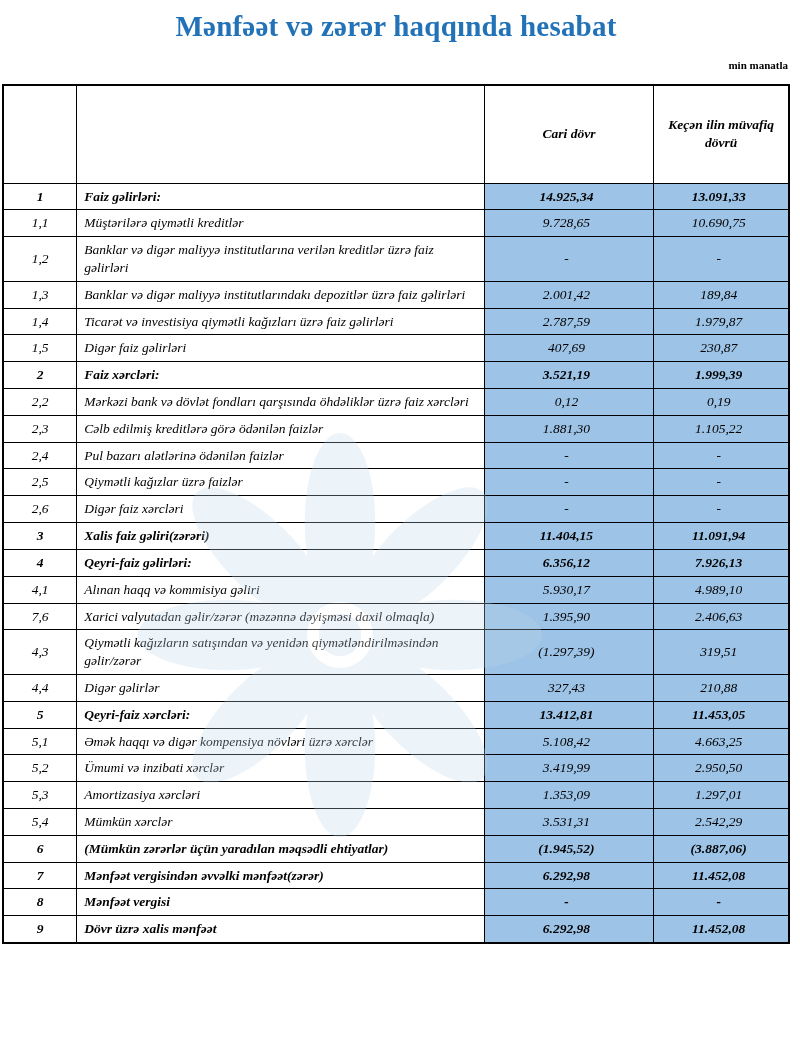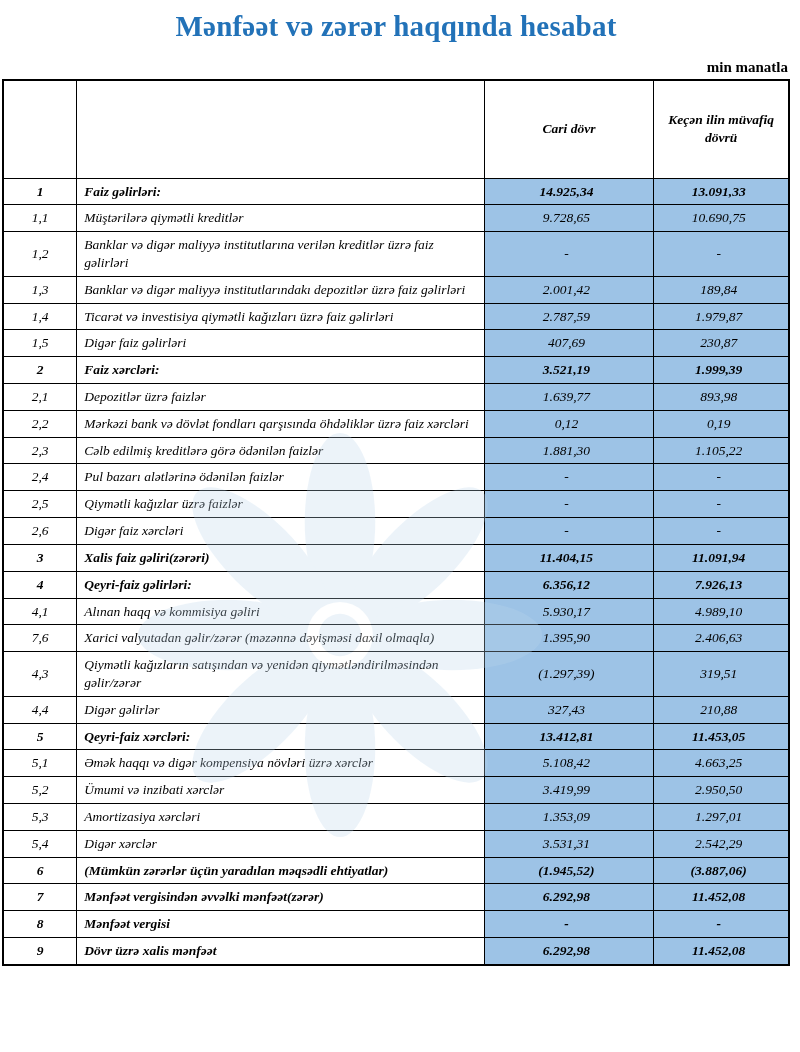--- a/index.html
+++ b/index.html
@@ -27,22 +27,22 @@
     text-align:center;
     color:var(--title-blue);
     font-size:29px;
     font-weight:bold;
     margin:6px 0 16px 0;
     letter-spacing:0.2px;
   }
   .unit-label{
     text-align:right;
     font-weight:bold;
-    font-size:15px;
-    margin:0 2px 3px 0;
+    font-size:11px;
+    margin:0 2px 13px 0;
   }
   table.report{
     width:100%;
     border-collapse:collapse;
     table-layout:fixed;
     border:2.5px solid var(--border-black);
     position:relative;
     z-index:2;
     font-style:italic;
   }
@@ -170,26 +170,20 @@
           <td class="col-val">407,69</td>
           <td class="col-val">230,87</td>
         </tr>
         <tr class="bold">
           <td class="col-no">2</td>
           <td class="col-label">Faiz xərcləri:</td>
           <td class="col-val">3.521,19</td>
           <td class="col-val">1.999,39</td>
         </tr>
         <tr>
-          <td class="col-no">2,1</td>
-          <td class="col-label">Depozitlər üzrə faizlər</td>
-          <td class="col-val">1.639,77</td>
-          <td class="col-val">893,98</td>
-        </tr>
-        <tr>
           <td class="col-no">2,2</td>
           <td class="col-label">Mərkəzi bank və dövlət fondları qarşısında öhdəliklər üzrə faiz xərcləri</td>
           <td class="col-val">0,12</td>
           <td class="col-val">0,19</td>
         </tr>
         <tr>
           <td class="col-no">2,3</td>
           <td class="col-label">Cəlb edilmiş kreditlərə görə ödənilən faizlər</td>
           <td class="col-val">1.881,30</td>
           <td class="col-val">1.105,22</td>
@@ -267,21 +261,21 @@
           <td class="col-val">2.950,50</td>
         </tr>
         <tr>
           <td class="col-no">5,3</td>
           <td class="col-label">Amortizasiya xərcləri</td>
           <td class="col-val">1.353,09</td>
           <td class="col-val">1.297,01</td>
         </tr>
         <tr>
           <td class="col-no">5,4</td>
-          <td class="col-label">Digər xərclər</td>
+          <td class="col-label">Mümkün xərclər</td>
           <td class="col-val">3.531,31</td>
           <td class="col-val">2.542,29</td>
         </tr>
         <tr class="bold">
           <td class="col-no">6</td>
           <td class="col-label">(Mümkün zərərlər üçün yaradılan məqsədli ehtiyatlar)</td>
           <td class="col-val">(1.945,52)</td>
           <td class="col-val">(3.887,06)</td>
         </tr>
         <tr class="bold">

